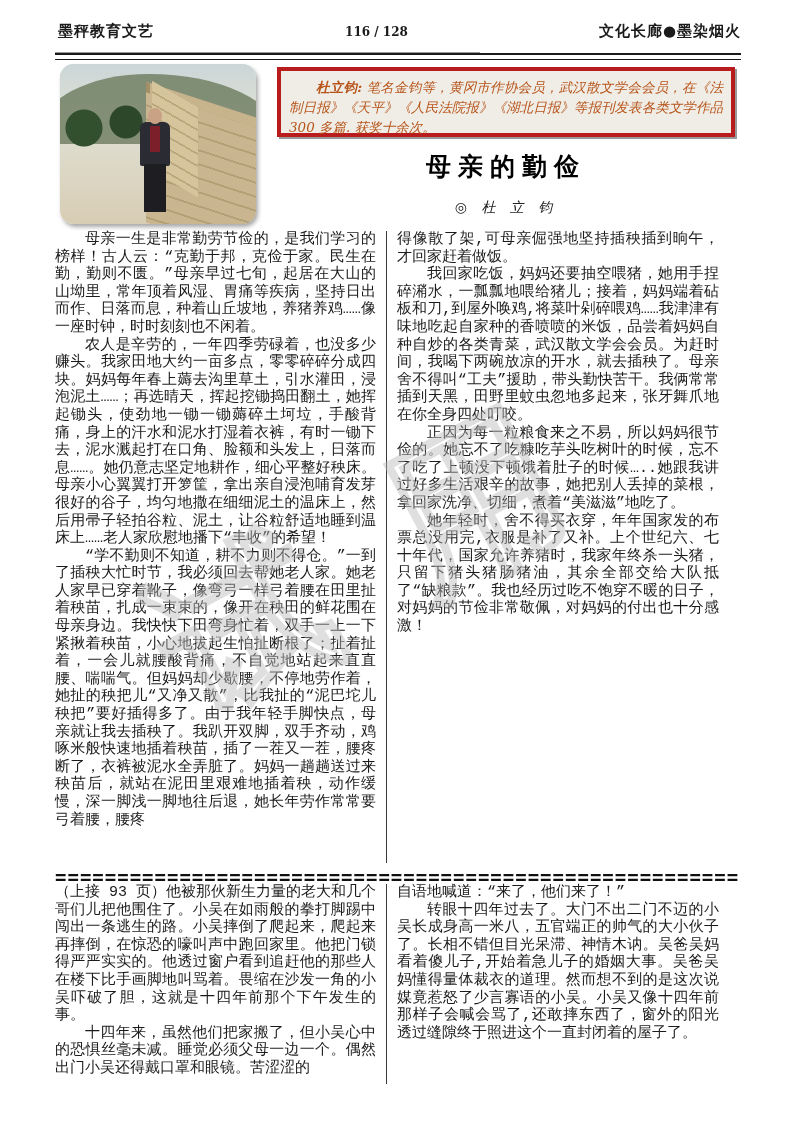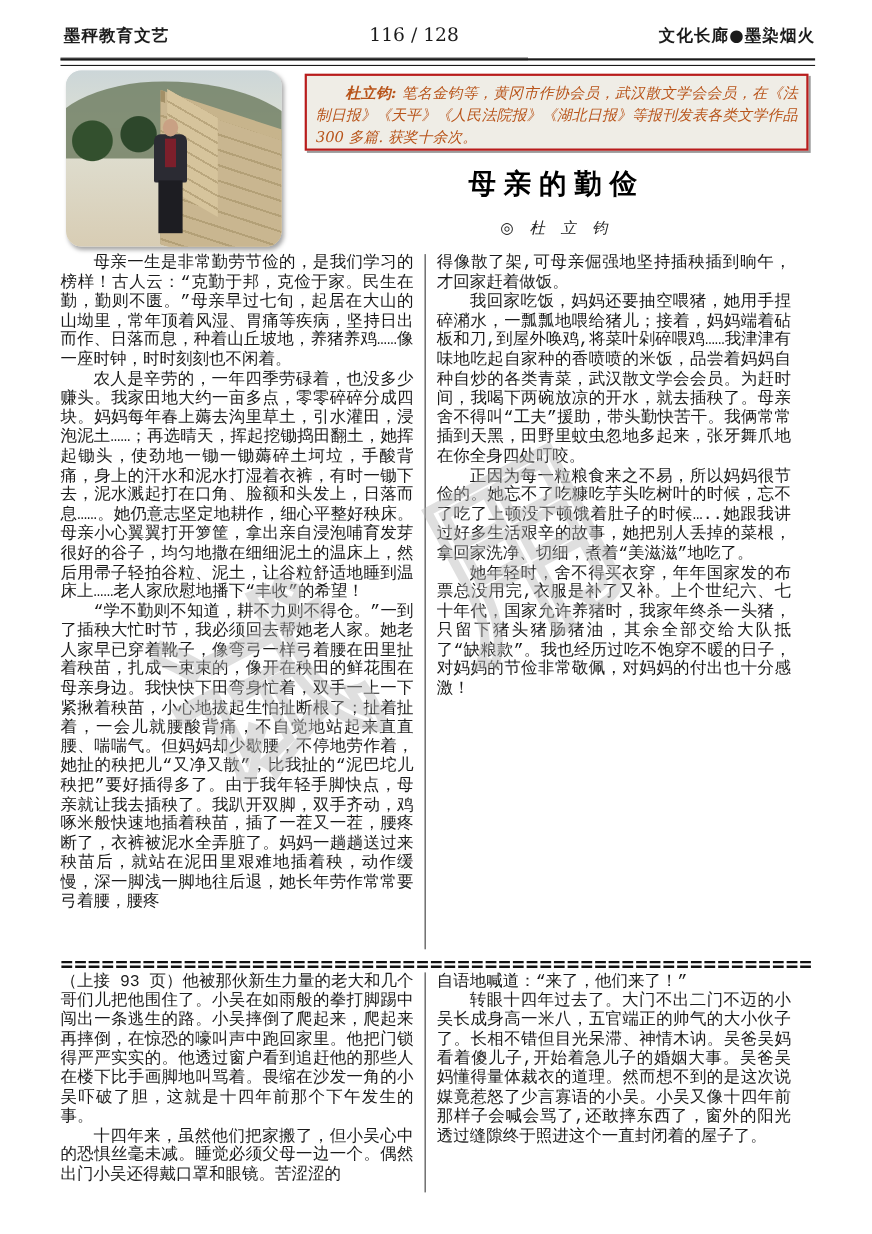--- a/index.html
+++ b/index.html
@@ -12,21 +12,21 @@
     color:#1b1b1b;
     overflow:hidden;
   }
   
   .header{
     position:absolute;top:22px;left:58px;right:52px;
     display:flex;justify-content:space-between;align-items:baseline;
     font-family:"DejaVu Sans",sans-serif;
   }
   .header .h-left,.header .h-right{font-size:15px;font-weight:bold;letter-spacing:1px;}
-  .header .h-center{font-size:17px;font-family:"DejaVu Serif",serif;font-weight:normal;}
+  .header .h-center{font-size:12px;font-family:"DejaVu Serif",serif;font-weight:bold;}
   .header-rule{
     position:absolute;top:53px;left:55px;right:52px;height:4px;
     border-top:2px solid #1a1a1a;border-bottom:1px solid #1a1a1a;
   }
   .header-rule-gray{
     position:absolute;top:52px;left:55px;width:425px;height:3px;background:#9a9a9a;
   }
   
   .photo{
     position:absolute;top:64px;left:60px;width:196px;height:160px;
@@ -40,21 +40,21 @@
   .photo .wall{position:absolute;top:38px;right:-14px;width:120px;height:140px;background:#c7b48c;transform:skewY(18deg);border-left:4px solid #a39067;}
   .photo .wall-steps{position:absolute;top:46px;right:0;width:110px;height:130px;transform:skewY(18deg);background:repeating-linear-gradient(#c9b690 0 12px,#b3a077 12px 14px);}
   .photo .parapet{position:absolute;top:30px;right:58px;width:46px;height:90px;transform:skewY(30deg);background:repeating-linear-gradient(#d6c49c 0 10px,#baa77e 10px 12px);}
   .photo .person-head{position:absolute;top:44px;left:88px;width:14px;height:16px;border-radius:50%;background:#c9a184;}
   .photo .person-body{position:absolute;top:58px;left:80px;width:30px;height:44px;border-radius:6px 6px 2px 2px;background:#2b2b33;}
   .photo .person-sweater{position:absolute;top:62px;left:90px;width:10px;height:26px;background:#7c1f2b;}
   .photo .person-legs{position:absolute;top:100px;left:84px;width:22px;height:48px;background:#1d1d22;}
   .bio-box{
     position:absolute;top:67px;left:277px;width:458px;height:70px;
     background:#efede6;
-    border:2px solid #b91c1c;
+    border:4px solid #b91c1c;
     box-shadow:2px 2px 0 #9a9a9a;
     box-sizing:border-box;
     padding:6px 8px 4px 8px;
   }
   .bio-text{
     margin:0;font-size:13.5px;line-height:20px;color:#b8541a;
     font-style:italic;text-indent:2em;text-align:justify;
   }
   .bio-text .bio-name{font-weight:bold;font-style:italic;color:#b8541a;}
   .article-title{

